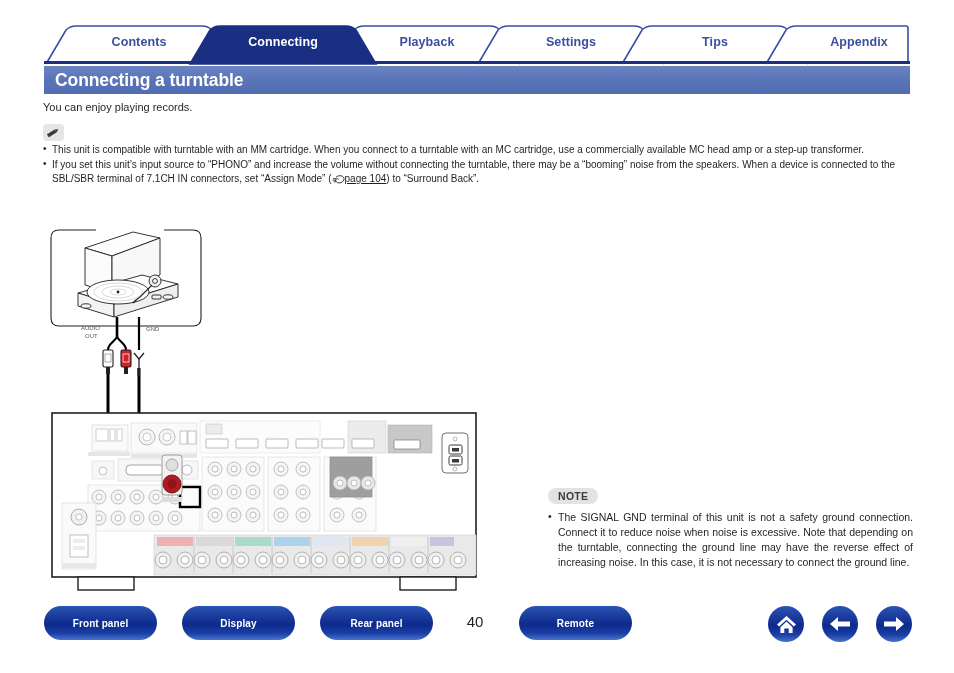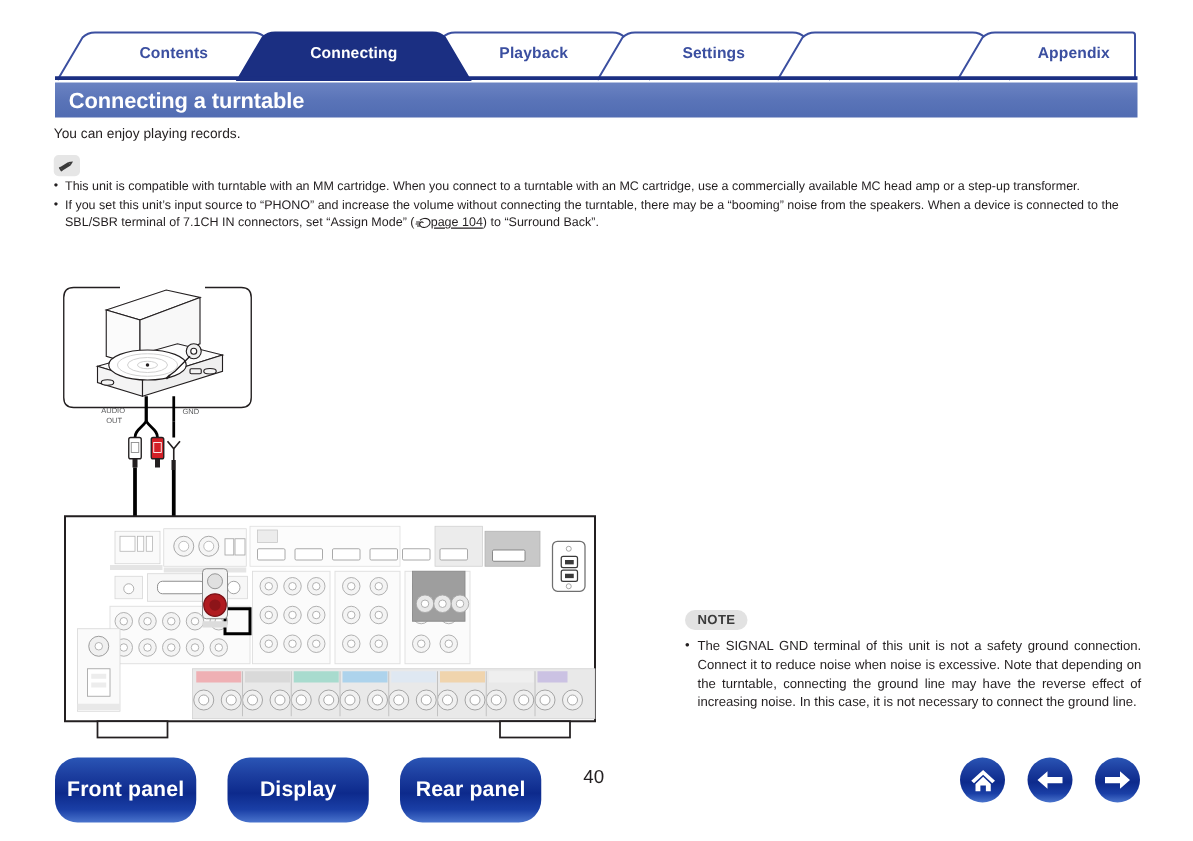--- a/index.html
+++ b/index.html
@@ -144,25 +144,25 @@
   }
 
   
   .navbar {
     position: absolute;
     left: 0; top: 606px;
     width: 954px; height: 44px;
   }
   .pill {
     position: absolute;
-    height: 52px;
+    height: 34px;
     border-radius: 18px;
     background: linear-gradient(to bottom, #2a55b5 0%, #1d3fa0 26%, #0d2a8c 55%, #1a3fa6 80%, #4a74cd 100%);
     color: #fff;
-    font-size: 17px;
+    font-size: 10px;
     font-weight: bold;
     display: flex;
     align-items: center;
     justify-content: center;
     letter-spacing: .1px;
   }
   .circ {
     position: absolute;
     width: 36px; height: 36px;
     border-radius: 50%;
@@ -192,20 +192,21 @@
       <path d="M 434,40 L 454,6 Q 458,2 464,2 L 590,2 Q 596,2 600,6 L 620,40" fill="#ffffff" stroke="#3b4fa0" stroke-width="1.6"></path>
       <path d="M 578,40 L 598,6 Q 602,2 608,2 L 734,2 Q 740,2 744,6 L 764,40" fill="#ffffff" stroke="#3b4fa0" stroke-width="1.6"></path>
       <path d="M 722,40 L 742,6 Q 746,2 752,2 L 862,2 Q 864,2 864,4 L 864,40" fill="#ffffff" stroke="#3b4fa0" stroke-width="1.6"></path>
 
       <path d="M 146,40 L 166,6 Q 170,2 176,2 L 302,2 Q 308,2 312,6 L 332,40 Z" fill="#1b2f82" stroke="#1b2f82" stroke-width="1.6"></path>
     </svg>
     <div class="tab-label" style="left:2px;  width:186px;">Contents</div>
     <div class="tab-label active" style="left:146px;width:186px;">Connecting</div>
     <div class="tab-label" style="left:290px;width:186px;text-align:center;">Playback</div>
     <div class="tab-label" style="left:434px;width:186px;">Settings</div>
+    <div class="tab-label" style="left:578px;width:186px;">Tips</div>
     <div class="tab-label" style="left:722px;width:186px;">Appendix</div>
   </div>
   <div class="tabrule"></div>
 
   <div class="titlebar">
     <div class="ttl">Connecting a turntable</div>
   </div>
 
   <div class="intro">You can enjoy playing records.</div>
 
@@ -516,20 +517,21 @@
 
   <div class="notebox">
     <span class="note-badge">NOTE</span>
     <div class="note-body">The SIGNAL GND terminal of this unit is not a safety ground connection. Connect it to reduce noise when noise is excessive. Note that depending on the turntable, connecting the ground line may have the reverse effect of increasing noise. In this case, it is not necessary to connect the ground line.</div>
   </div>
 
   <div class="navbar">
     <div class="pill" style="left:44px;  width:113px;">Front panel</div>
     <div class="pill" style="left:182px; width:113px;">Display</div>
     <div class="pill" style="left:320px; width:113px;">Rear panel</div>
+    <div class="pill" style="left:519px; width:113px;">Remote</div>
 
     <div class="circ" style="left:768px;">
       <svg width="21" height="19" viewBox="0 0 21 19">
         <path d="M10.5,1 L20,9.5 L17.8,11.6 L10.5,4.8 L3.2,11.6 L1,9.5 Z" fill="#ffffff"></path>
         <path d="M10.5,6.4 L16.6,12.2 L16.6,18 L12.7,18 L12.7,13.4 L8.3,13.4 L8.3,18 L4.4,18 L4.4,12.2 Z" fill="#ffffff"></path>
       </svg>
     </div>
     <div class="circ" style="left:822px;">
       <svg width="22" height="16" viewBox="0 0 22 16">
         <path d="M21,5.5 L9,5.5 L9,1 L1,8 L9,15 L9,10.5 L21,10.5 Z" fill="#ffffff"></path>

